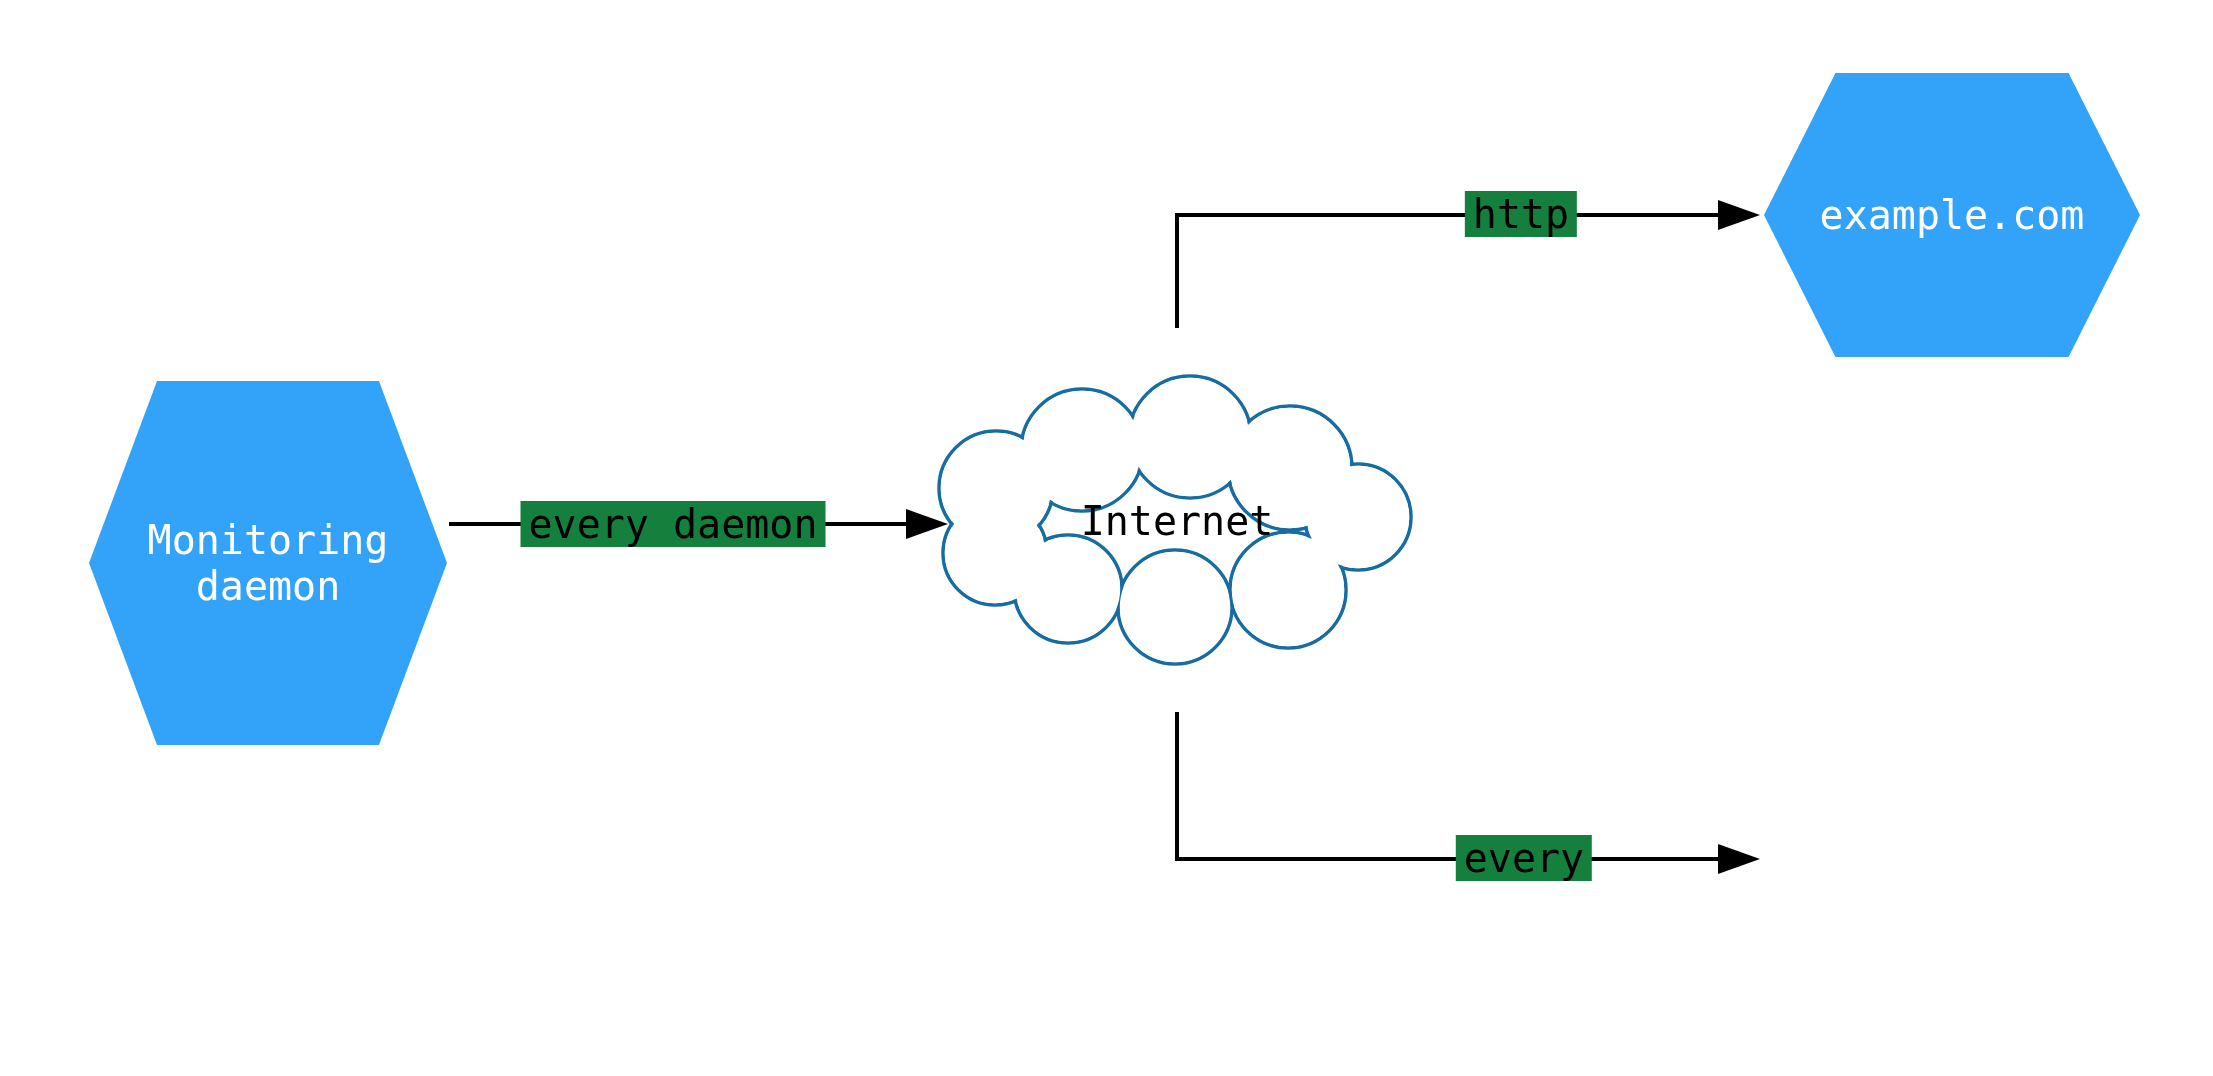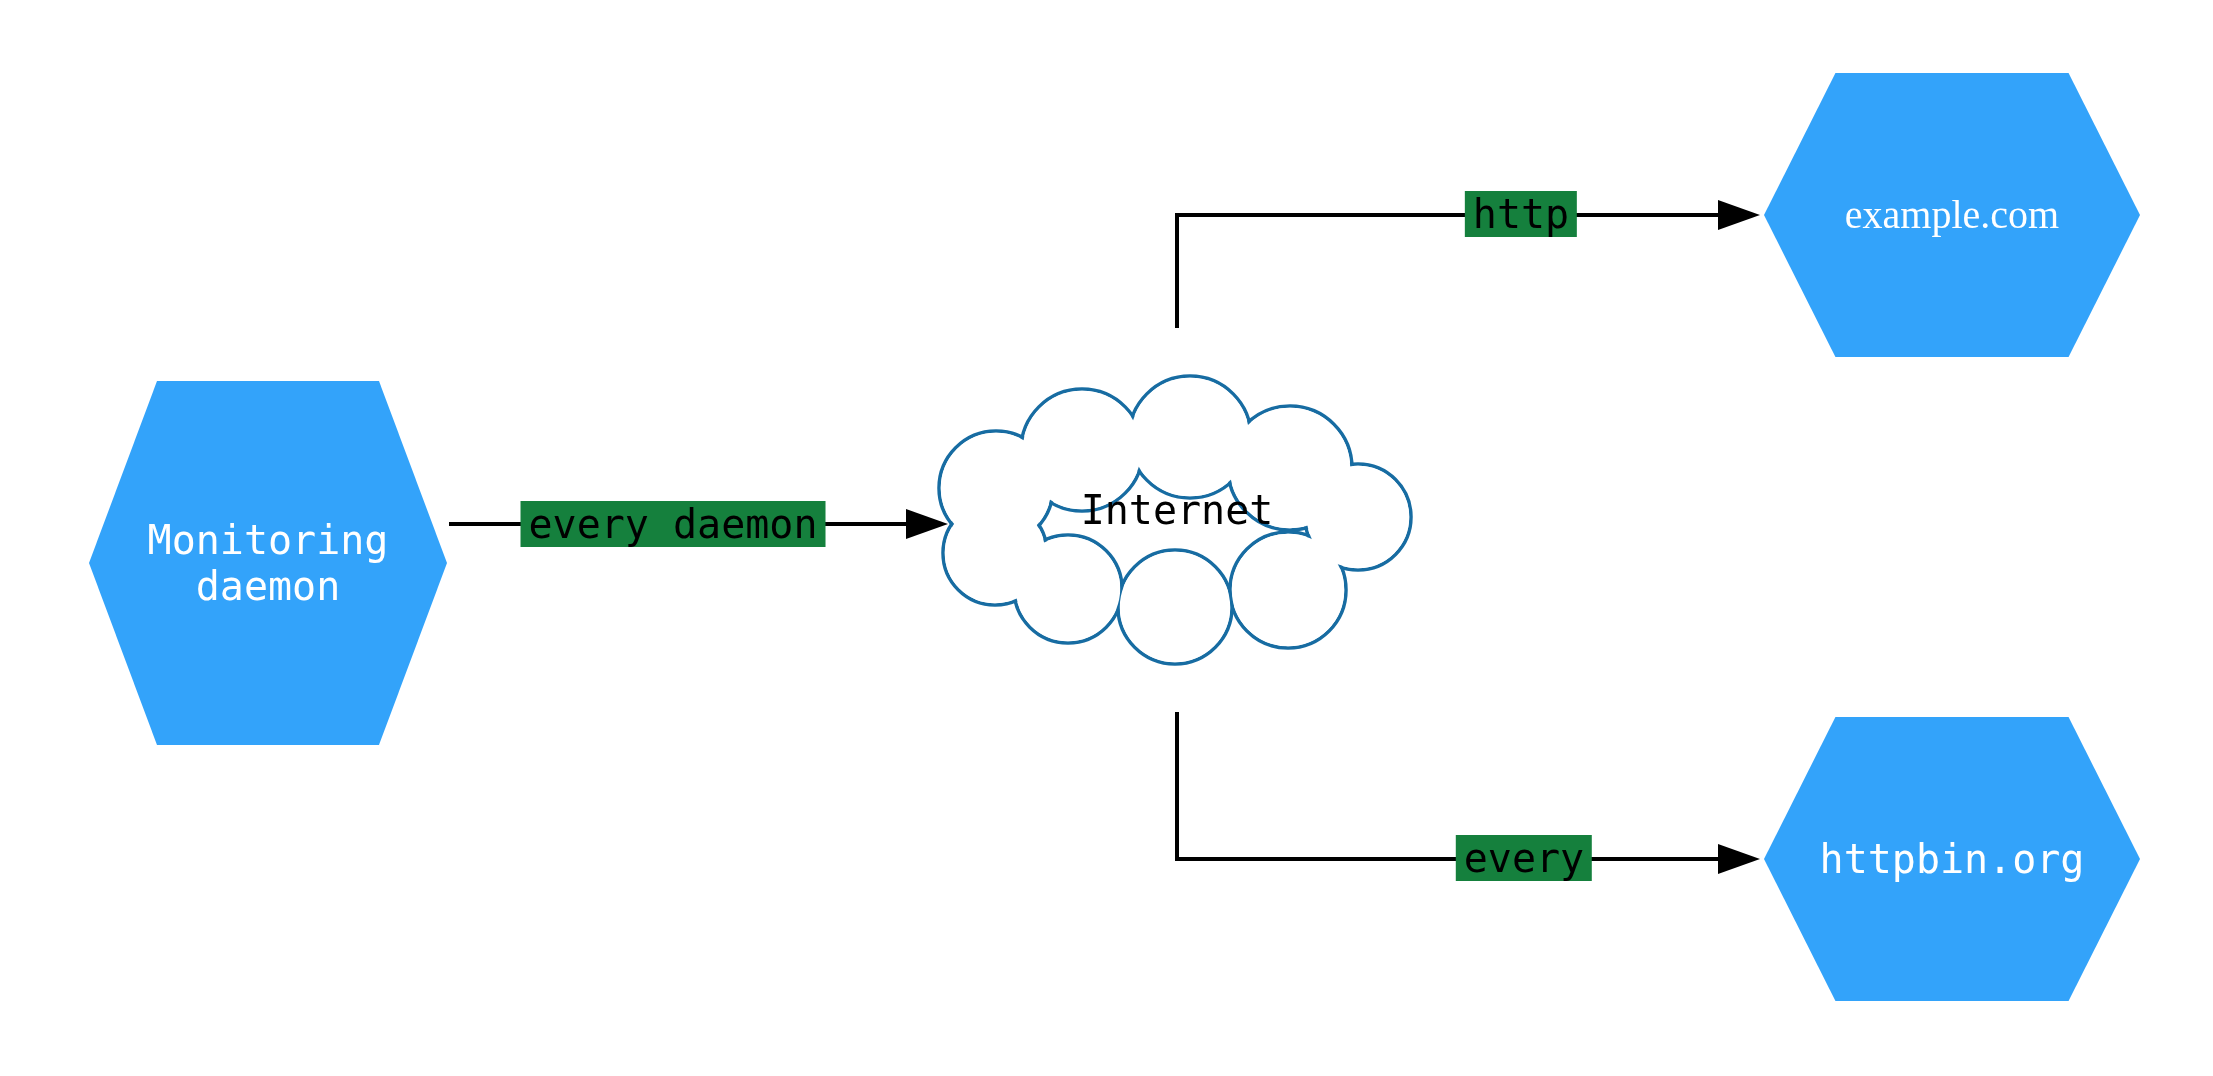--- a/index.html
+++ b/index.html
@@ -27,40 +27,40 @@
     display: flex;
     align-items: center;
     justify-content: center;
     text-align: center;
     color: #ffffff;
     font-size: 40px;
     line-height: 1.15;
     white-space: pre-line;
   }
   .hex-monitoring { left: 89px;   top: 381px; width: 358px; height: 364px; }
-  .hex-example    { left: 1764px; top: 73px;  width: 376px; height: 284px; font-family: Liberation Serif, serif; }
+  .hex-example    { left: 1764px; top: 73px;  width: 376px; height: 284px; }
   .hex-httpbin    { left: 1764px; top: 717px; width: 376px; height: 284px; }
 
   .edge-label {
     position: absolute;
     transform: translate(-50%, -50%);
     background: #15803d;
     padding: 0 8px;
     font-size: 40px;
     color: #000000;
     white-space: nowrap;
   }
   .label-every { left: 673px;  top: 524px; }
   .label-http  { left: 1521px; top: 214px; }
   .label-https { left: 1524px; top: 858px; }
 
   .cloud-label {
     position: absolute;
     left: 1177px;
-    top: 510px;
+    top: 521px;
     transform: translate(-50%, -50%);
     font-size: 40px;
     color: #000000;
     white-space: nowrap;
   }
 </style>
 </head>
 <body>
 
 <div class="canvas">
@@ -102,23 +102,20 @@
 
   <div class="hex hex-monitoring">
     <span>Monitoring
 daemon</span>
   </div>
 
   <div class="hex hex-example">
     <span>example.com</span>
   </div>
 
-  <div class="hex hex-httpbin">
-    <span>httpbin.org</span>
-  </div>
 
   <div class="cloud-label">Internet</div>
 
   <div class="edge-label label-every">every daemon</div>
 
   <div class="edge-label label-http">http</div>
 
   <div class="edge-label label-https">every</div>
 
 </div>

